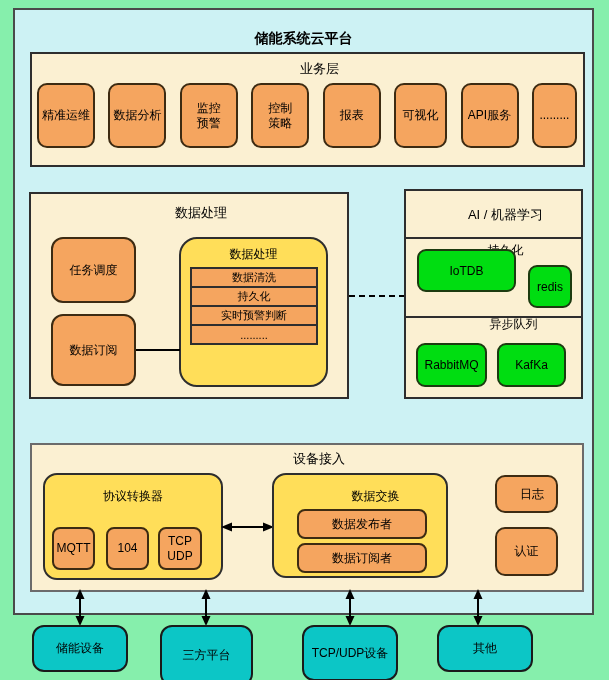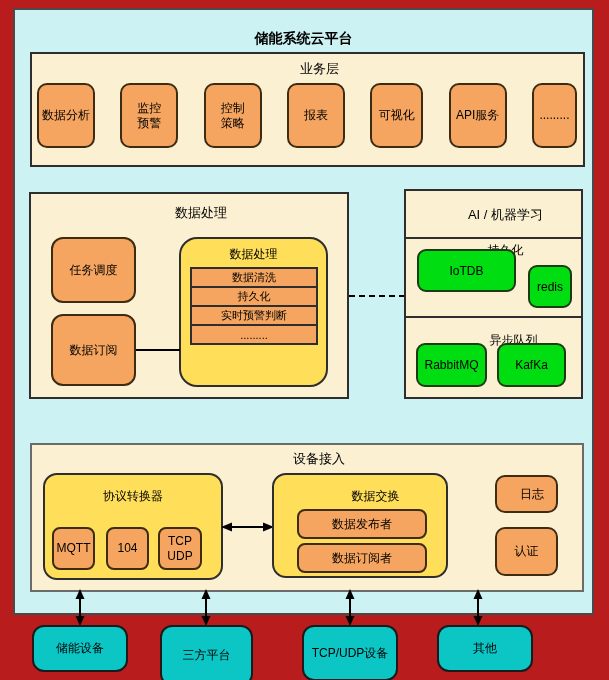--- a/index.html
+++ b/index.html
@@ -1,17 +1,17 @@
 <!DOCTYPE html>
 <html><head>
 <meta charset="utf-8">
 <style>
   html,body{margin:0;padding:0;background:#ffffff;}
   body{font-family:"Liberation Sans",sans-serif;color:#000;}
-  .canvas{position:relative;width:609px;height:680px;background:#b91c1c;overflow:hidden;}
+  .canvas{position:relative;width:609px;height:680px;background:#86efac;overflow:hidden;}
   .abs{position:absolute;box-sizing:border-box;}
   .outer{left:13px;top:8px;width:581px;height:607px;background:#cdf2f4;border:2px solid #4a4a4a;}
   .main-title{left:13px;top:30px;width:581px;text-align:center;font-weight:bold;font-size:14px;}
   .panel{background:#fbf0d2;border:2px solid #2e2e2e;}
   .panel-label{text-align:center;font-size:13px;margin-left:12px;}
   .biz-panel{left:30px;top:52px;width:555px;height:115px;}
   .biz-label{left:30px;top:60px;width:555px;}
   .biz-row{left:37px;top:83px;width:540px;height:65px;display:flex;justify-content:space-between;}
   .obox{background:#f5a55f;border:2px solid #3d2b12;border-radius:10px;display:flex;align-items:center;justify-content:center;text-align:center;font-size:12px;line-height:1.25;white-space:pre-line;box-sizing:border-box;}
   .dp-panel{left:29px;top:192px;width:320px;height:207px;}
@@ -24,21 +24,21 @@
   .pipe-table{left:190px;top:267px;width:128px;}
   .pipe-row{position:relative;height:21px;margin-top:-2px;background:#f5a55f;border:2px solid #2e2e2e;display:flex;align-items:center;justify-content:center;font-size:11px;box-sizing:border-box;}
   .pipe-row:first-child{margin-top:0;}
   .line-solid{left:136px;top:349px;width:44px;height:0;border-top:2px solid #000;}
   .line-dashed{left:349px;top:295px;width:56px;height:0;border-top:2px dashed #000;}
   .ai-panel{left:404px;top:189px;width:179px;height:210px;}
   .ai-label{left:404px;top:206px;width:179px;}
   .ai-div1{left:404px;top:237px;width:179px;height:0;border-top:2px solid #2e2e2e;}
   .ai-div2{left:404px;top:316px;width:179px;height:0;border-top:2px solid #2e2e2e;}
   .persist-label{left:404px;top:242px;width:179px;font-size:12px;}
-  .queue-label{left:404px;top:332px;width:179px;font-size:12px;padding-left:16px;}
+  .queue-label{left:404px;top:316px;width:179px;font-size:12px;padding-left:16px;}
   .gbox{background:#00dd11;border:2px solid #1c3b10;border-radius:9px;display:flex;align-items:center;justify-content:center;font-size:12px;box-sizing:border-box;}
   .iotdb{left:417px;top:249px;width:99px;height:43px;}
   .redis{left:528px;top:265px;width:44px;height:43px;}
   .rabbit{left:416px;top:343px;width:71px;height:44px;}
   .kafka{left:497px;top:343px;width:69px;height:44px;}
   .dev-panel{left:30px;top:443px;width:554px;height:149px;border-color:#6b6b6b;}
   .dev-label{left:30px;top:450px;width:554px;}
   .conv-box{left:43px;top:473px;width:180px;height:107px;border-radius:14px;}
   .conv-label{left:43px;top:488px;width:180px;text-align:center;font-size:12px;}
   .mqtt{left:52px;top:527px;width:43px;height:43px;border-radius:8px;}
@@ -63,20 +63,21 @@
 <body>
 
 <div class="canvas">
 
   <div class="abs outer"></div>
   <div class="abs main-title">储能系统云平台</div>
 
   <div class="abs panel biz-panel"></div>
   <div class="abs panel-label biz-label">业务层</div>
   <div class="abs biz-row">
+    <div class="obox" style="width:58px">精准运维</div>
     <div class="obox" style="width:58px">数据分析</div>
     <div class="obox" style="width:58px">监控
 预警</div>
     <div class="obox" style="width:58px">控制
 策略</div>
     <div class="obox" style="width:58px">报表</div>
     <div class="obox" style="width:53px">可视化</div>
     <div class="obox" style="width:58px">API服务</div>
     <div class="obox" style="width:45px">.........</div>
   </div>

